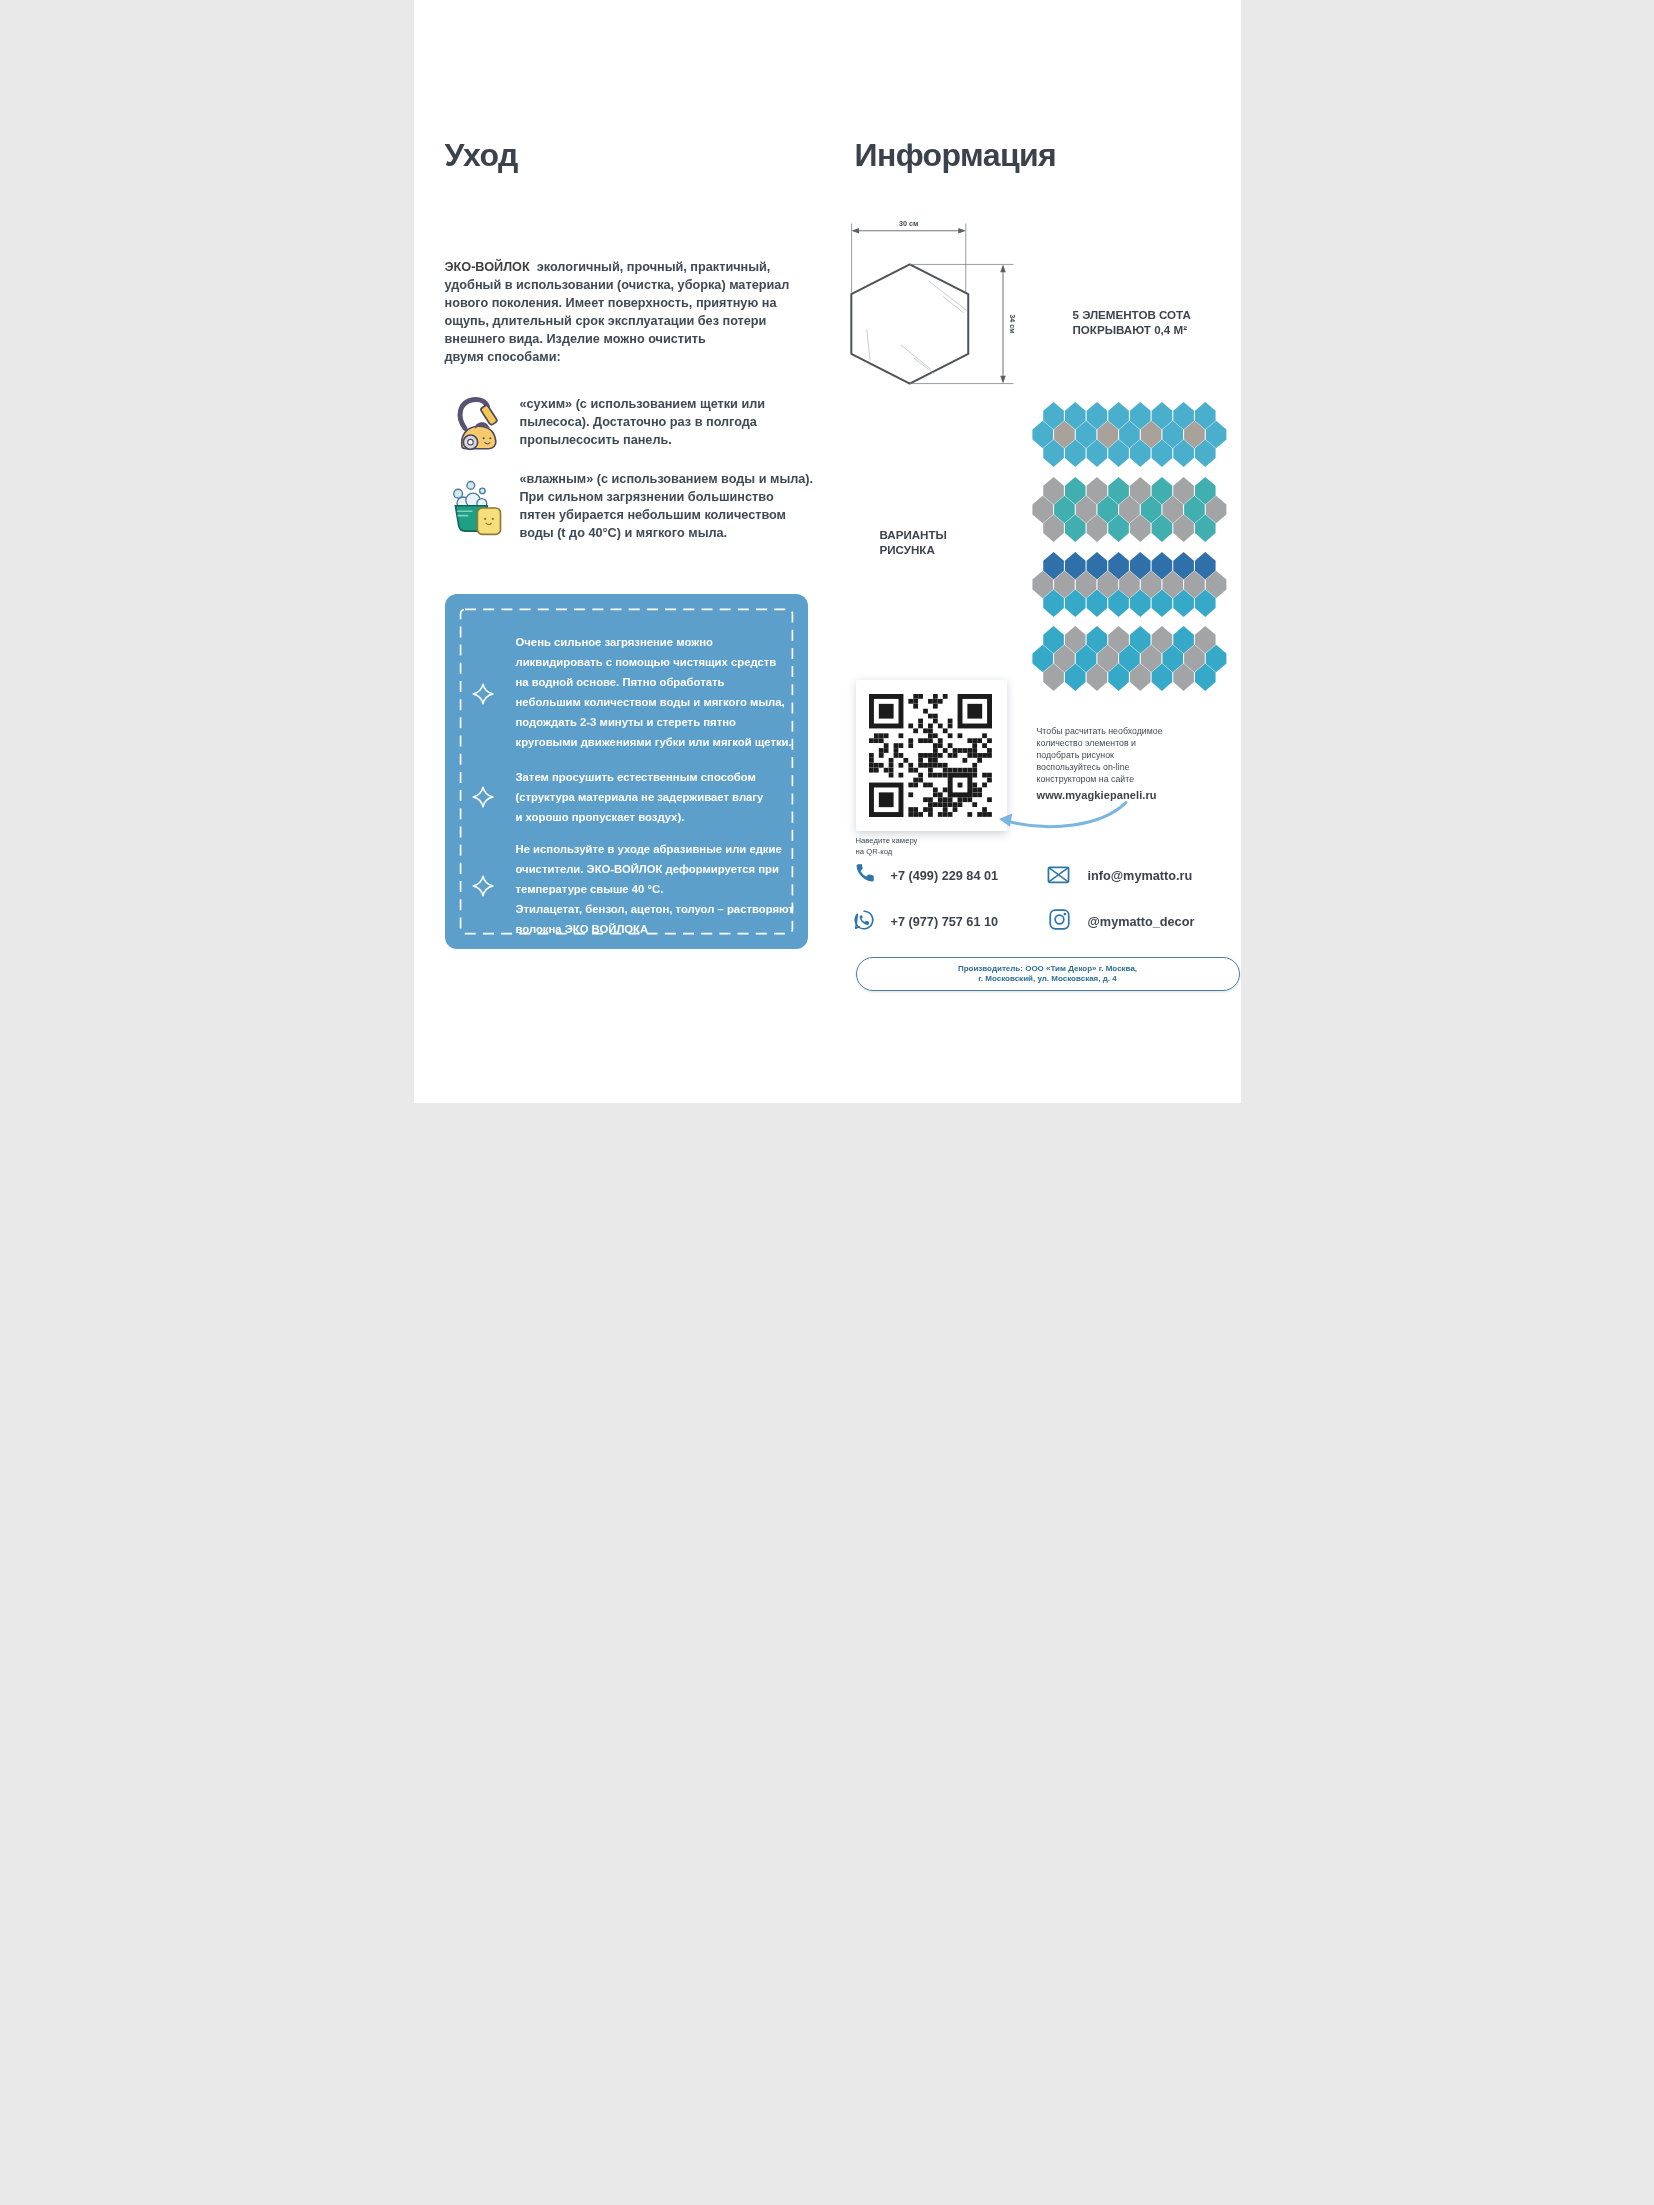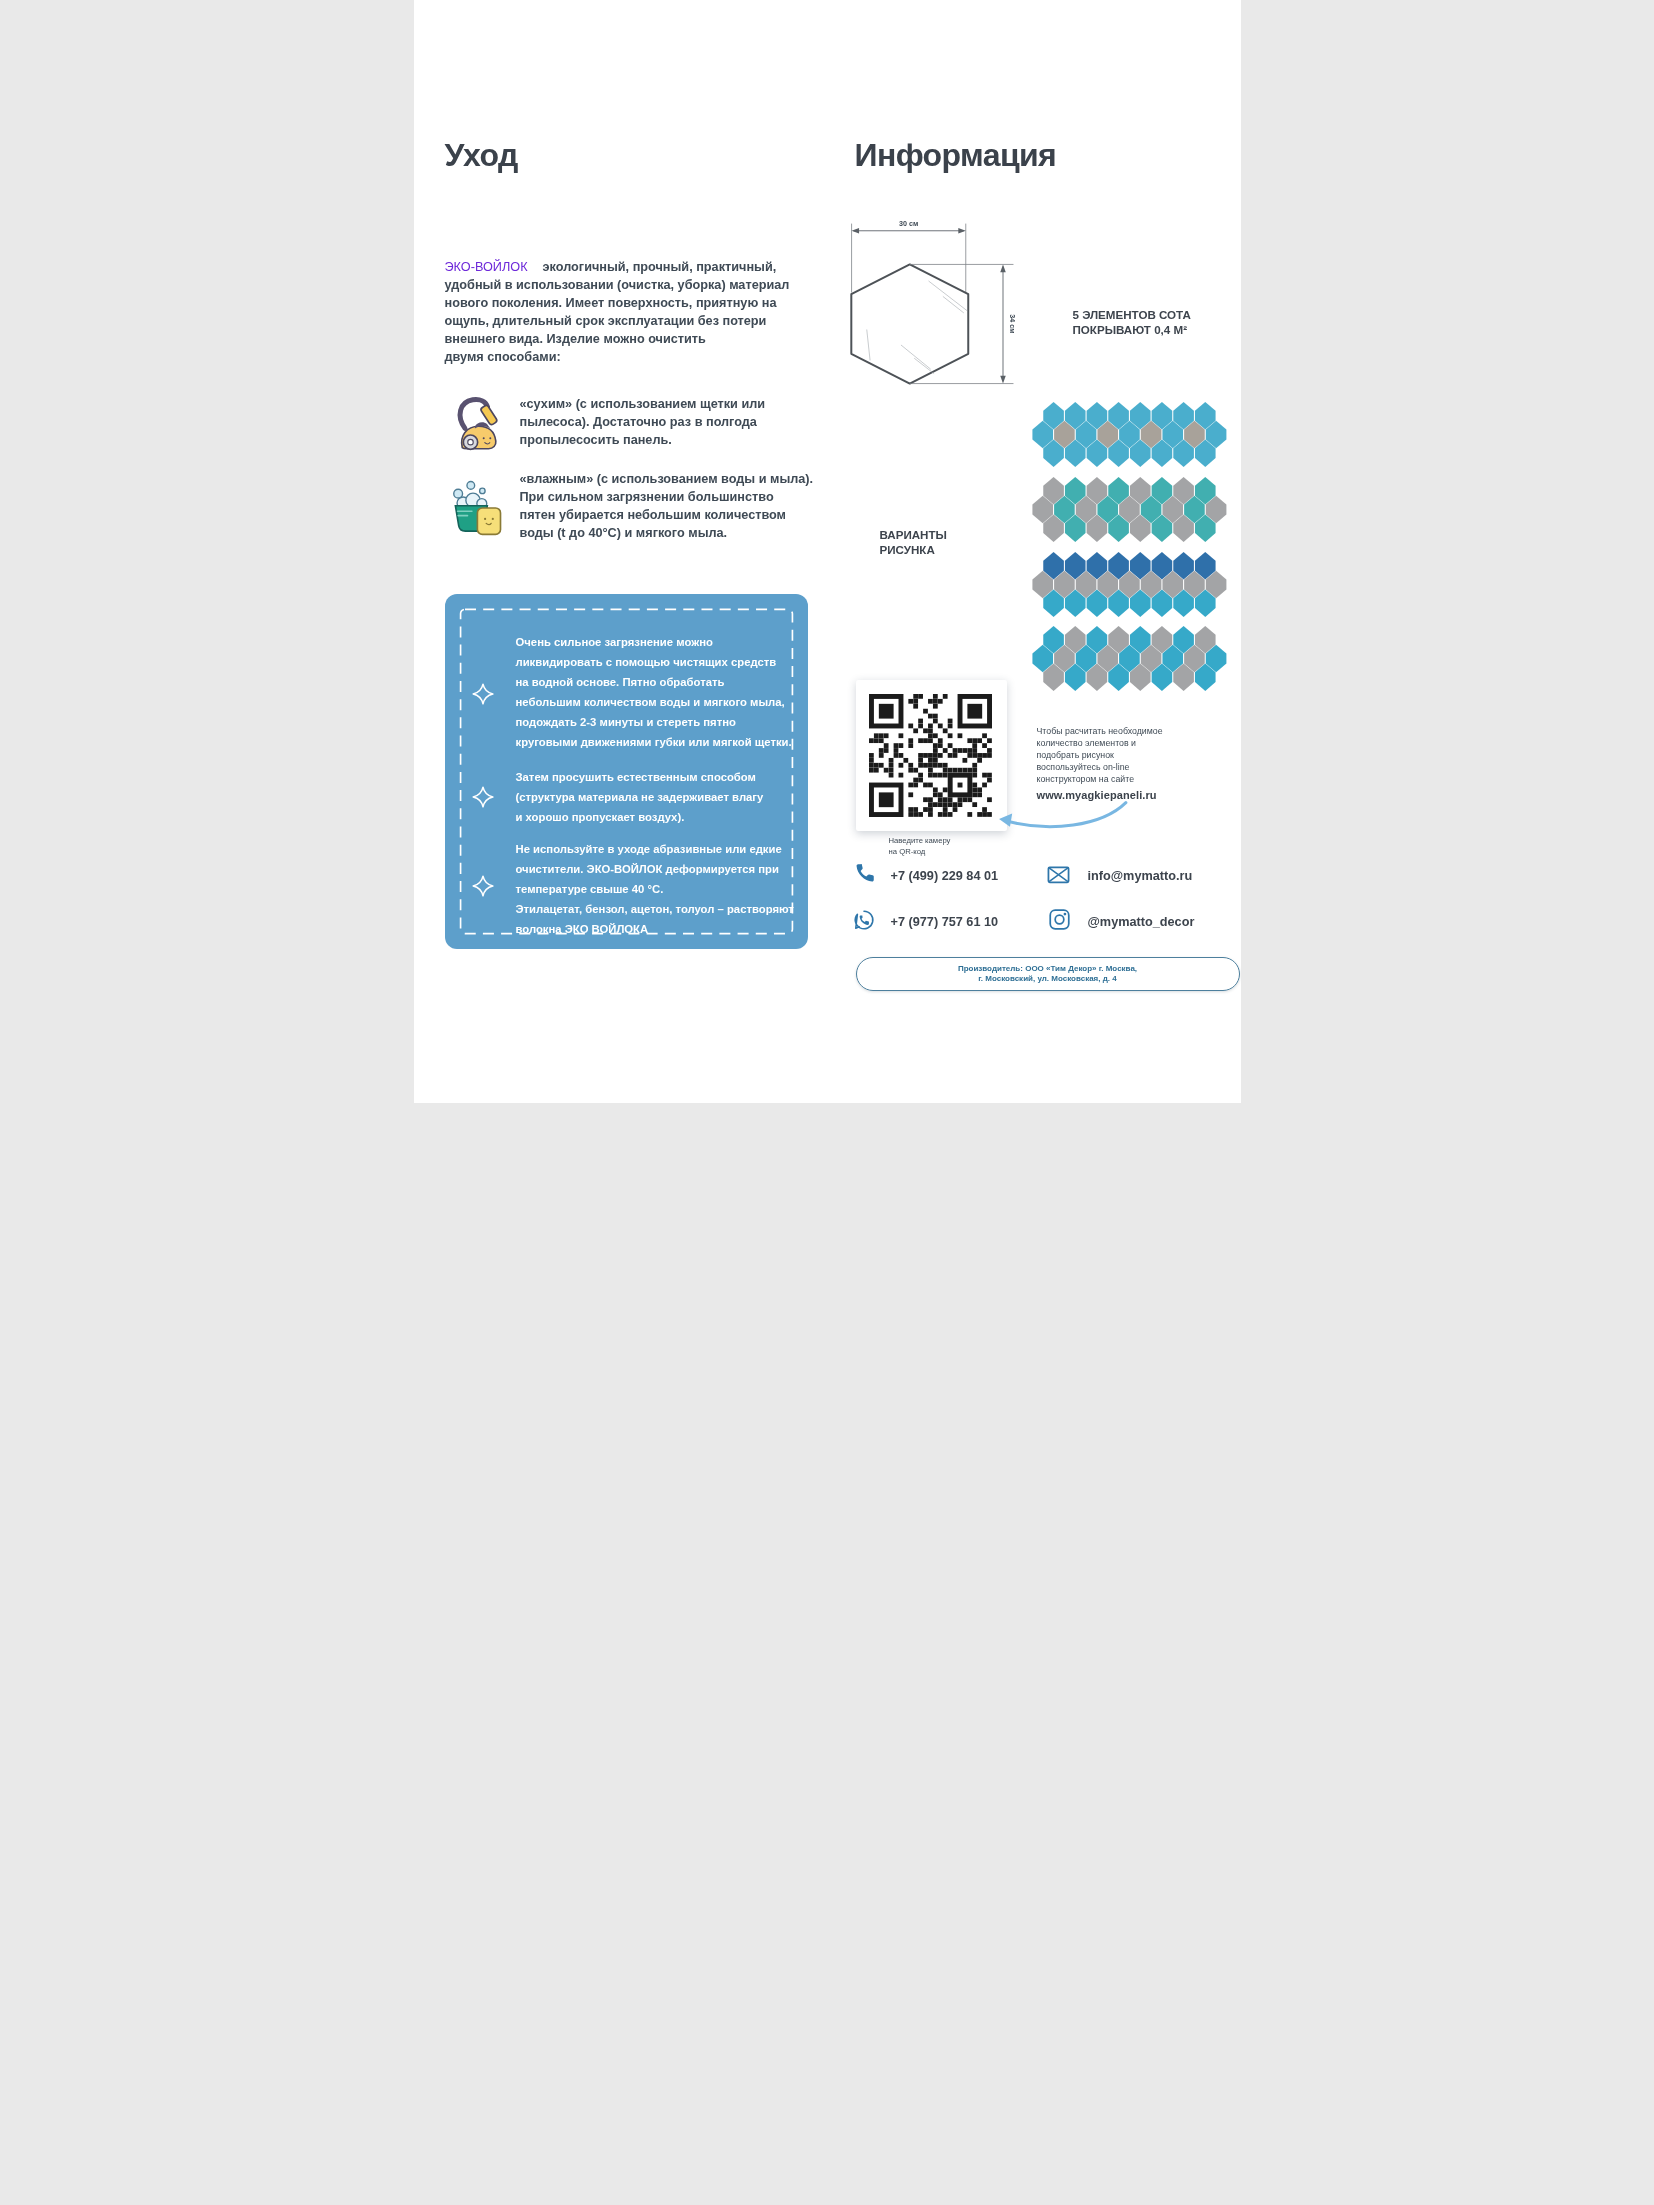--- a/index.html
+++ b/index.html
@@ -2,26 +2,26 @@
 <html style="font-size:8.8px"><head>
 <meta charset="utf-8">
 <style>
   html,body{margin:0;padding:0;background:#e9e9e9;}
   .page{position:relative;width:827px;height:1103px;background:#ffffff;margin:0 auto;
         font-family:"Liberation Sans",sans-serif;color:#3f4a55;overflow:hidden;}
   .abs{position:absolute;}
   .pre{white-space:pre-line;}
   h1{margin:0;font-size:32px;font-weight:700;color:#3b424b;letter-spacing:-0.6px;}
   .body-text{font-size:12.7px;line-height:18px;font-weight:600;color:#3f4a55;}
-  .brand{color:#6d28d9;font-weight:400;margin-right:15px;}
+  .brand{color:#404040;font-weight:700;margin-right:7px;}
   .blue-box{background:#5d9fcb;border-radius:12px;}
   .tip-text{font-size:11.3px;line-height:20px;font-weight:600;color:#ffffff;}
   .note-bold{font-size:11.6px;line-height:15.4px;font-weight:700;color:#3d444d;}
   .qr-card{background:#fff;border-radius:2.2px;box-shadow:0 2.8px 8.8px rgba(40,60,80,.22);}
-  .qr-caption{font-size:7.7px;line-height:10.5px;font-weight:500;color:#3f4a55;margin-left:33px;}
+  .qr-caption{font-size:7.7px;line-height:10.5px;font-weight:500;color:#3f4a55;}
   .constructor-note{font-size:8.8px;line-height:12px;font-weight:400;color:#3f4a55;}
   .website{font-size:11px;font-weight:800;color:#3b424b;letter-spacing:0.1px;}
   .contact-value{font-size:12.7px;font-weight:600;color:#3d444d;}
   .footer-pill{border:1.1px solid #4d7f9d;border-radius:17.6px;box-shadow:0 1.1px 2.8px rgba(40,60,80,.18);
                display:flex;align-items:center;justify-content:center;text-align:center;}
   .footer-text{font-size:8px;line-height:10.5px;font-weight:600;color:#2e6f95;}
   svg{display:block;}
 </style>
 </head>
 <body>

